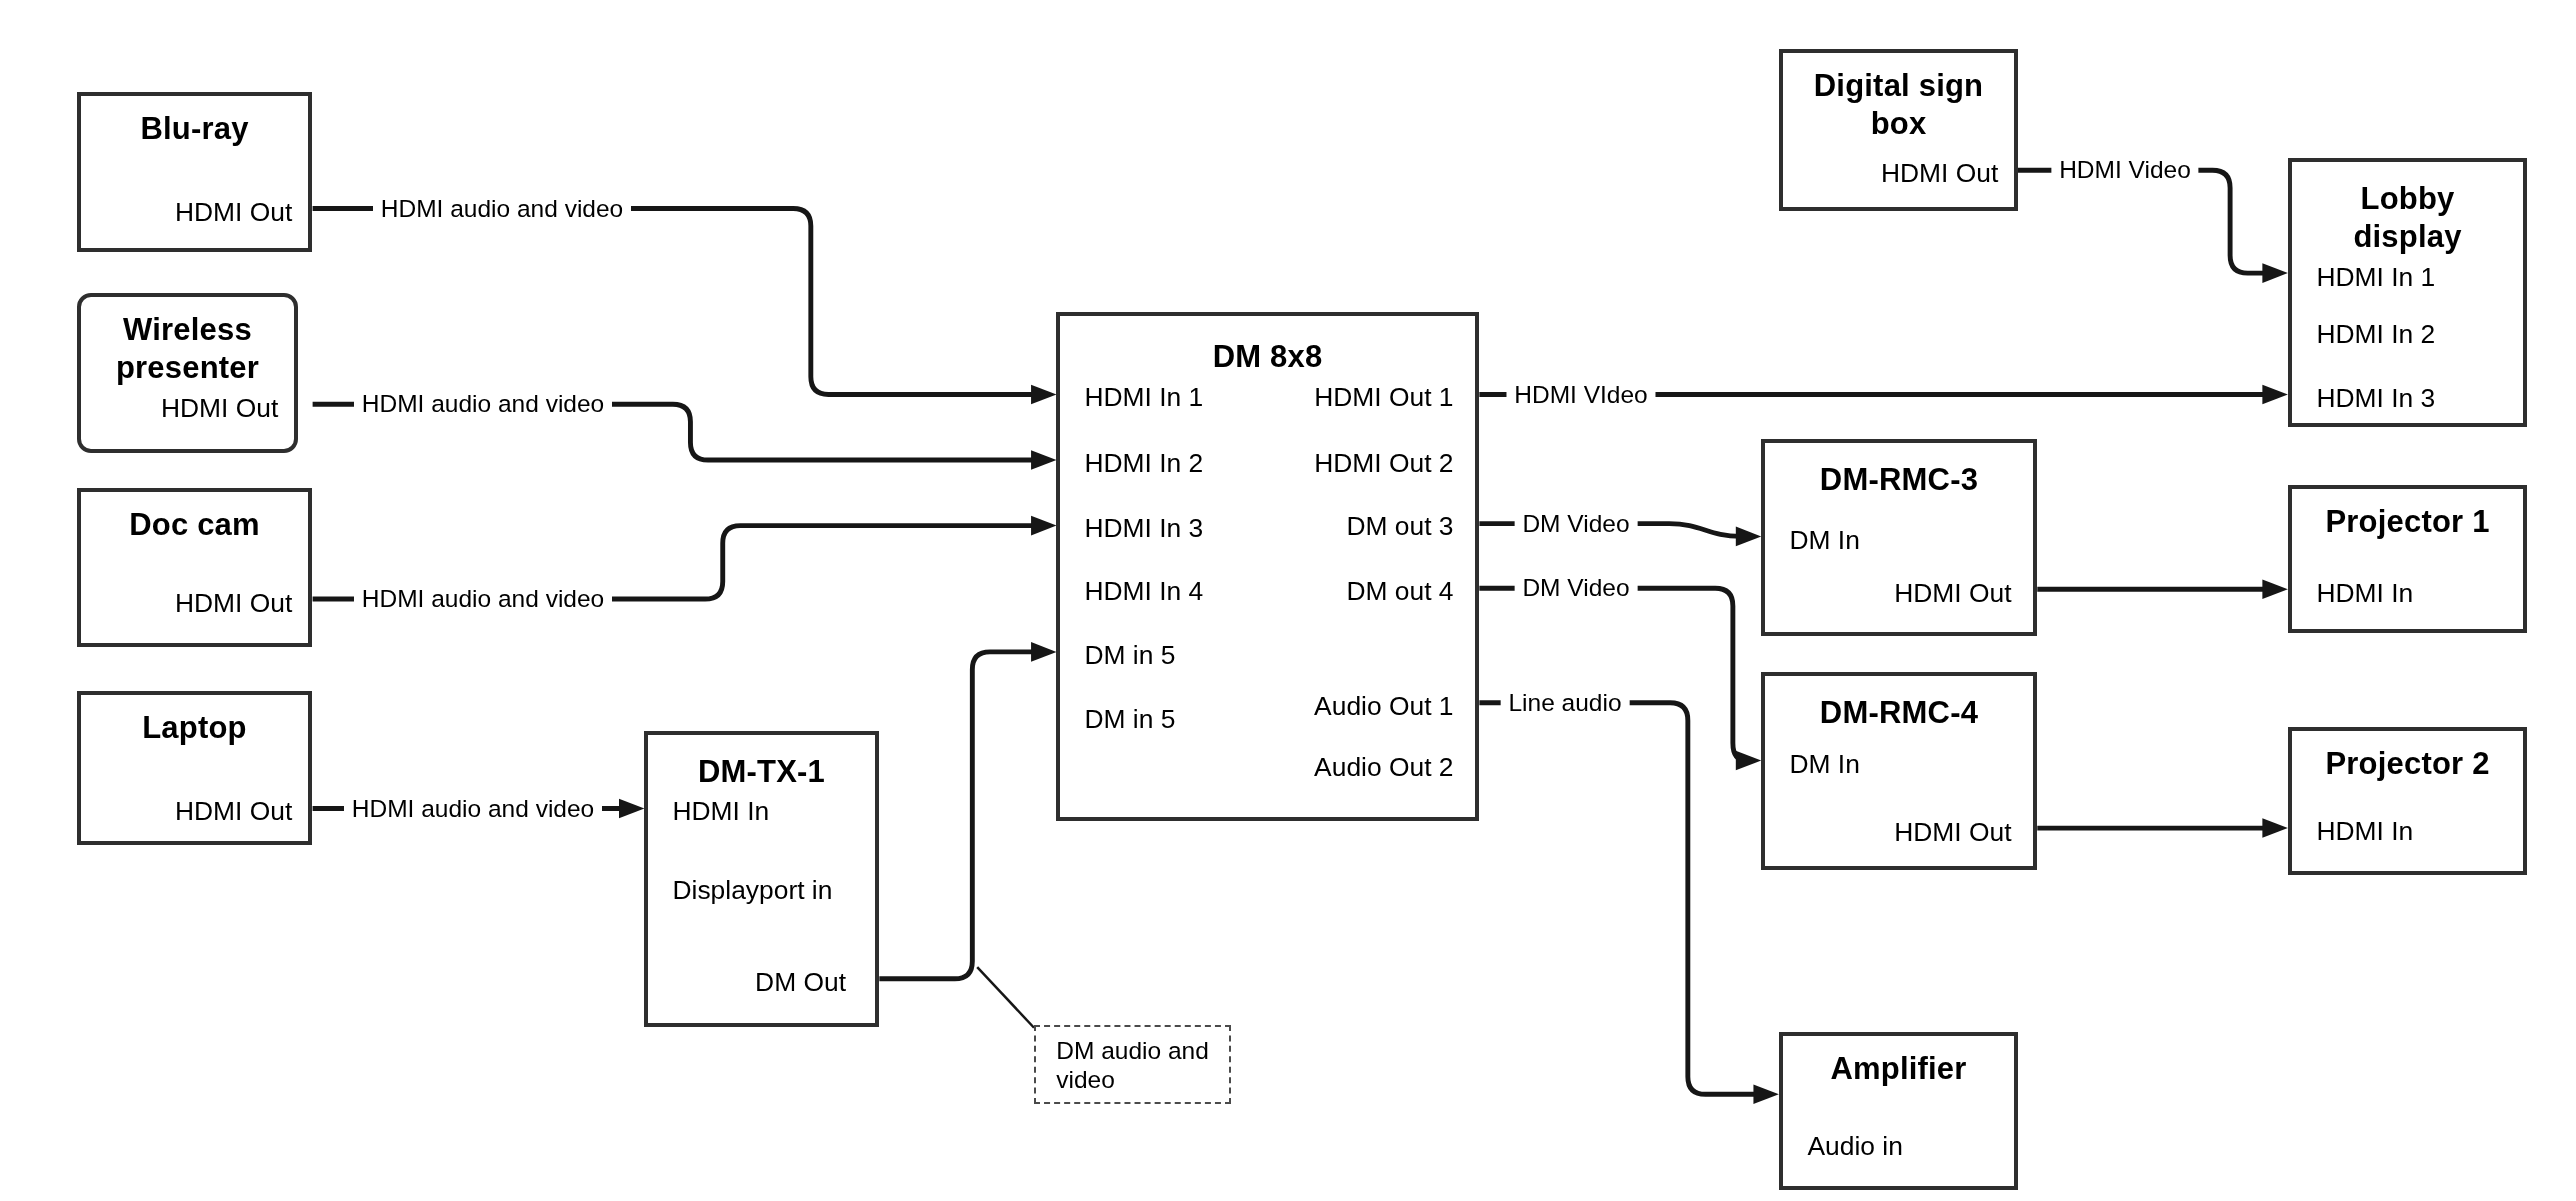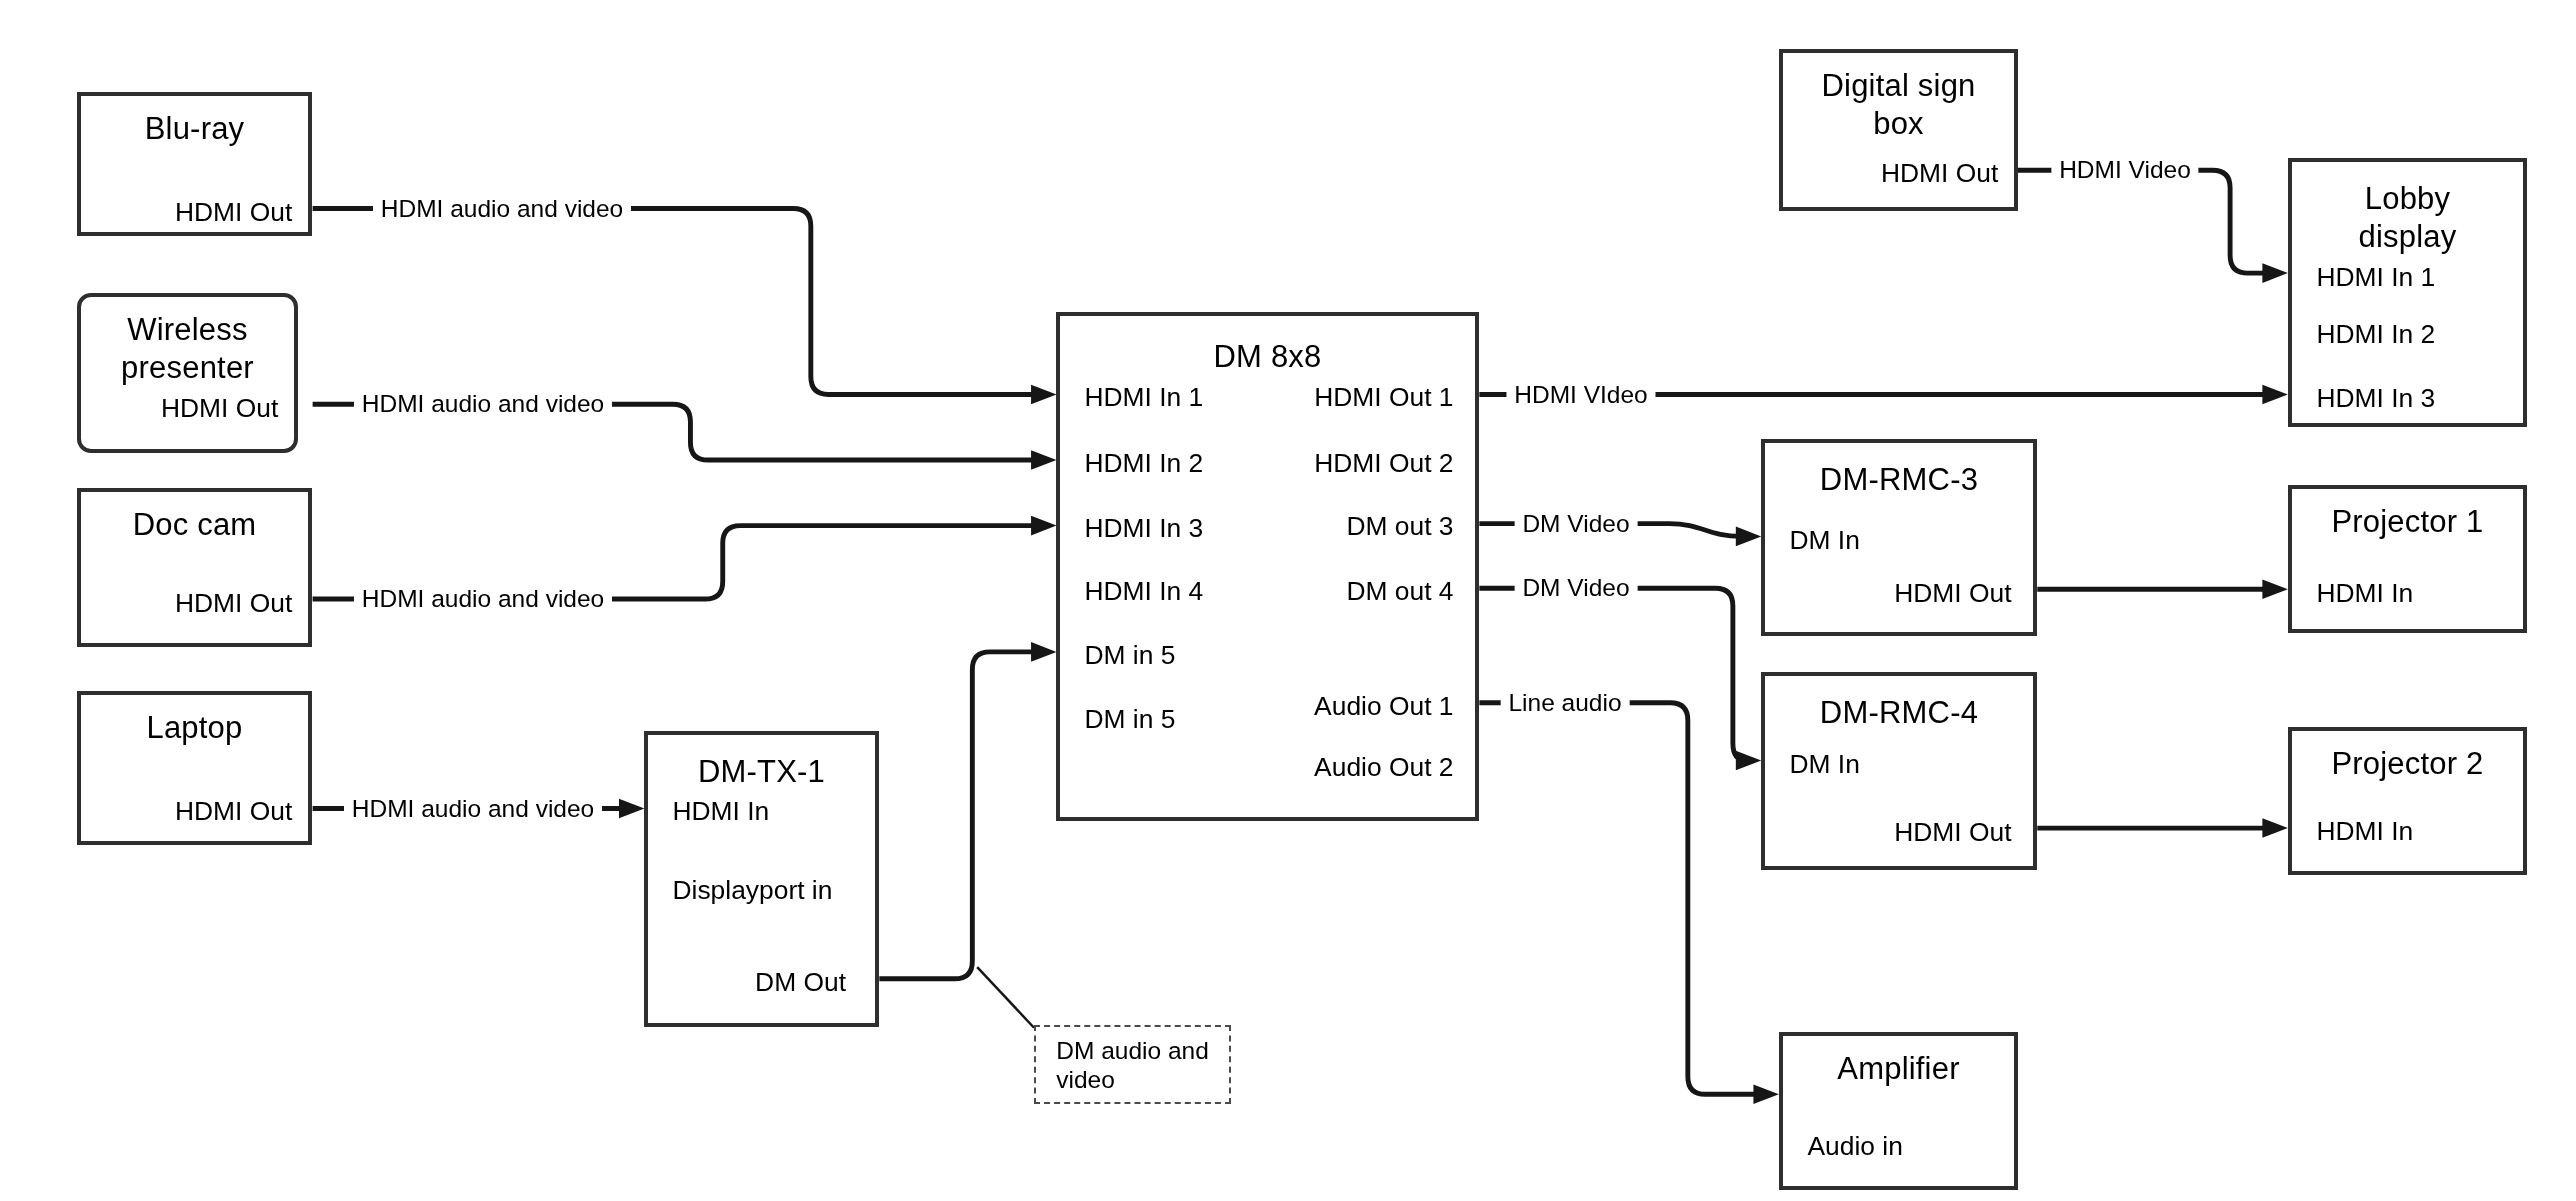--- a/index.html
+++ b/index.html
@@ -2,21 +2,21 @@
 <html><head>
 <meta charset="utf-8">
 <style>
   html,body { margin:0; padding:0; background:#ffffff; }
   body { width:2576px; height:1201px; font-family:"Liberation Sans", sans-serif; color:#000; }
   .canvas { position:relative; width:2576px; height:1201px; overflow:hidden; background:#fff; }
   svg.wires { position:absolute; left:0; top:0; width:2576px; height:1201px; }
   .node { position:absolute; background:#fff; border:4.9px solid #2e2e2e; box-sizing:border-box; }
   .node .title {
     position:absolute; top:13.7px; left:5.9px; right:5.9px;
-    text-align:center; font-size:31px; font-weight:normal; line-height:38px;
+    text-align:center; font-size:31px; font-weight:bold; line-height:38px;
     white-space:pre-line; letter-spacing:0.2px;
   }
   .node.t18 .title { top:17.6px; }
   .node.t22 .title { top:21.5px; }
   .port { position:absolute; font-size:26.4px; line-height:27.4px; transform:translateY(-50%); white-space:nowrap; }
   .port.pl { left:24.5px; }
   .port.pr { right:21.5px; text-align:right; }
   .port.pr-tight { right:15.7px; text-align:right; }
   .port.pr-wide { right:29px; text-align:right; }
   .wire-label {
@@ -60,21 +60,21 @@
       <polygon points="2337,279 2311,269 2311,289"></polygon>
       <polygon points="2337,403 2311,393 2311,413"></polygon>
       <polygon points="1799,548 1773,538 1773,558"></polygon>
       <polygon points="1799,777 1773,767 1773,787"></polygon>
       <polygon points="2337,602 2311,592 2311,612"></polygon>
       <polygon points="2337,846 2311,836 2311,856"></polygon>
       <polygon points="1817,1118 1791,1108 1791,1128"></polygon>
     </g>
   </svg>
 
-  <div class="node" style="left:77px; top:92px; width:235px; height:144px;">
+  <div class="node" style="left:77px; top:92px; width:235px; height:160px;">
     <div class="title">Blu-ray</div>
     <div class="port pr-tight" style="top:117px;">HDMI Out</div>
   </div>
 
   <div class="node" style="left:77px; top:293px; width:221px; height:160px;border-radius:14px;">
     <div class="title">Wireless
 presenter</div>
     <div class="port pr-tight" style="top:112px;">HDMI Out</div>
   </div>
 

